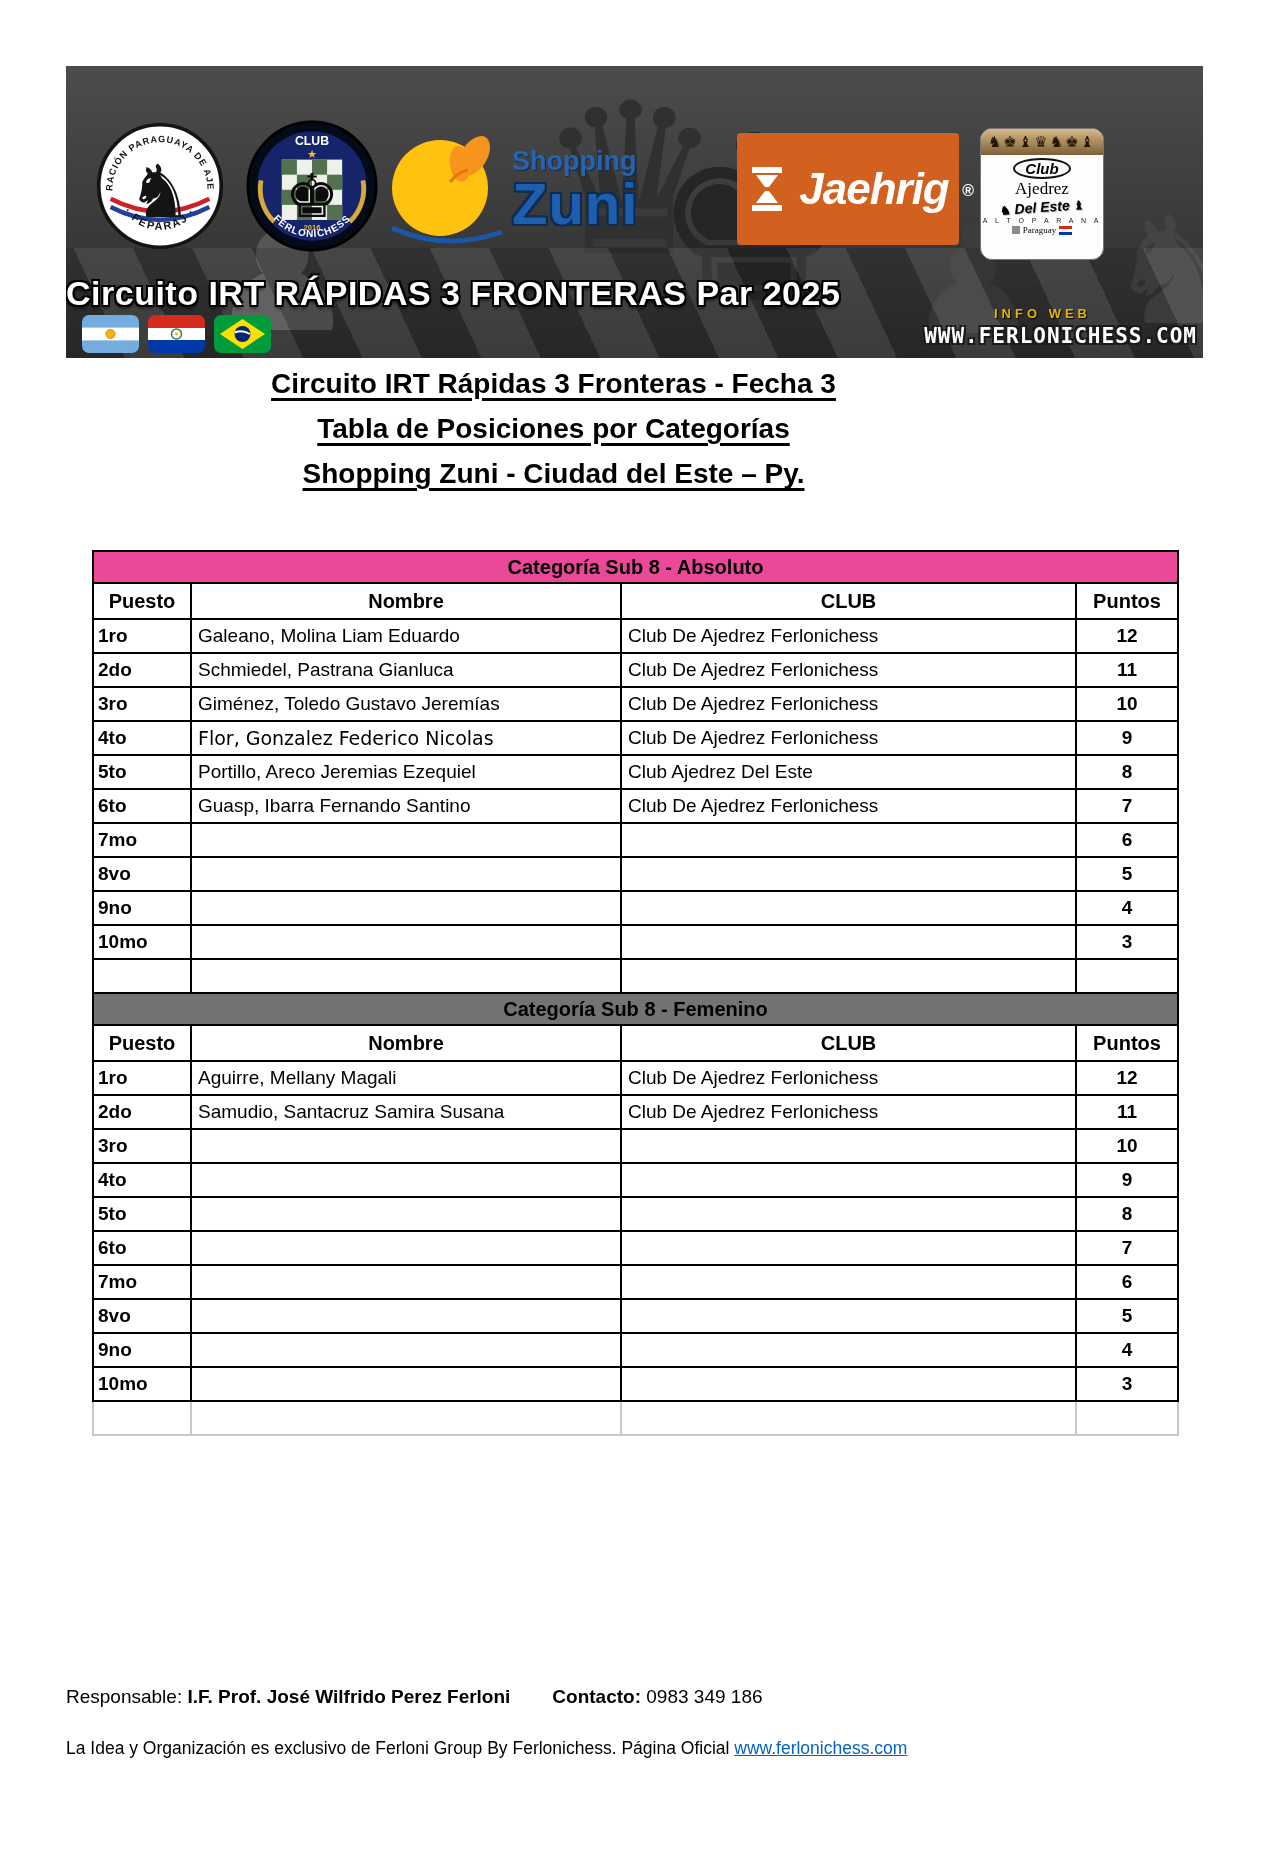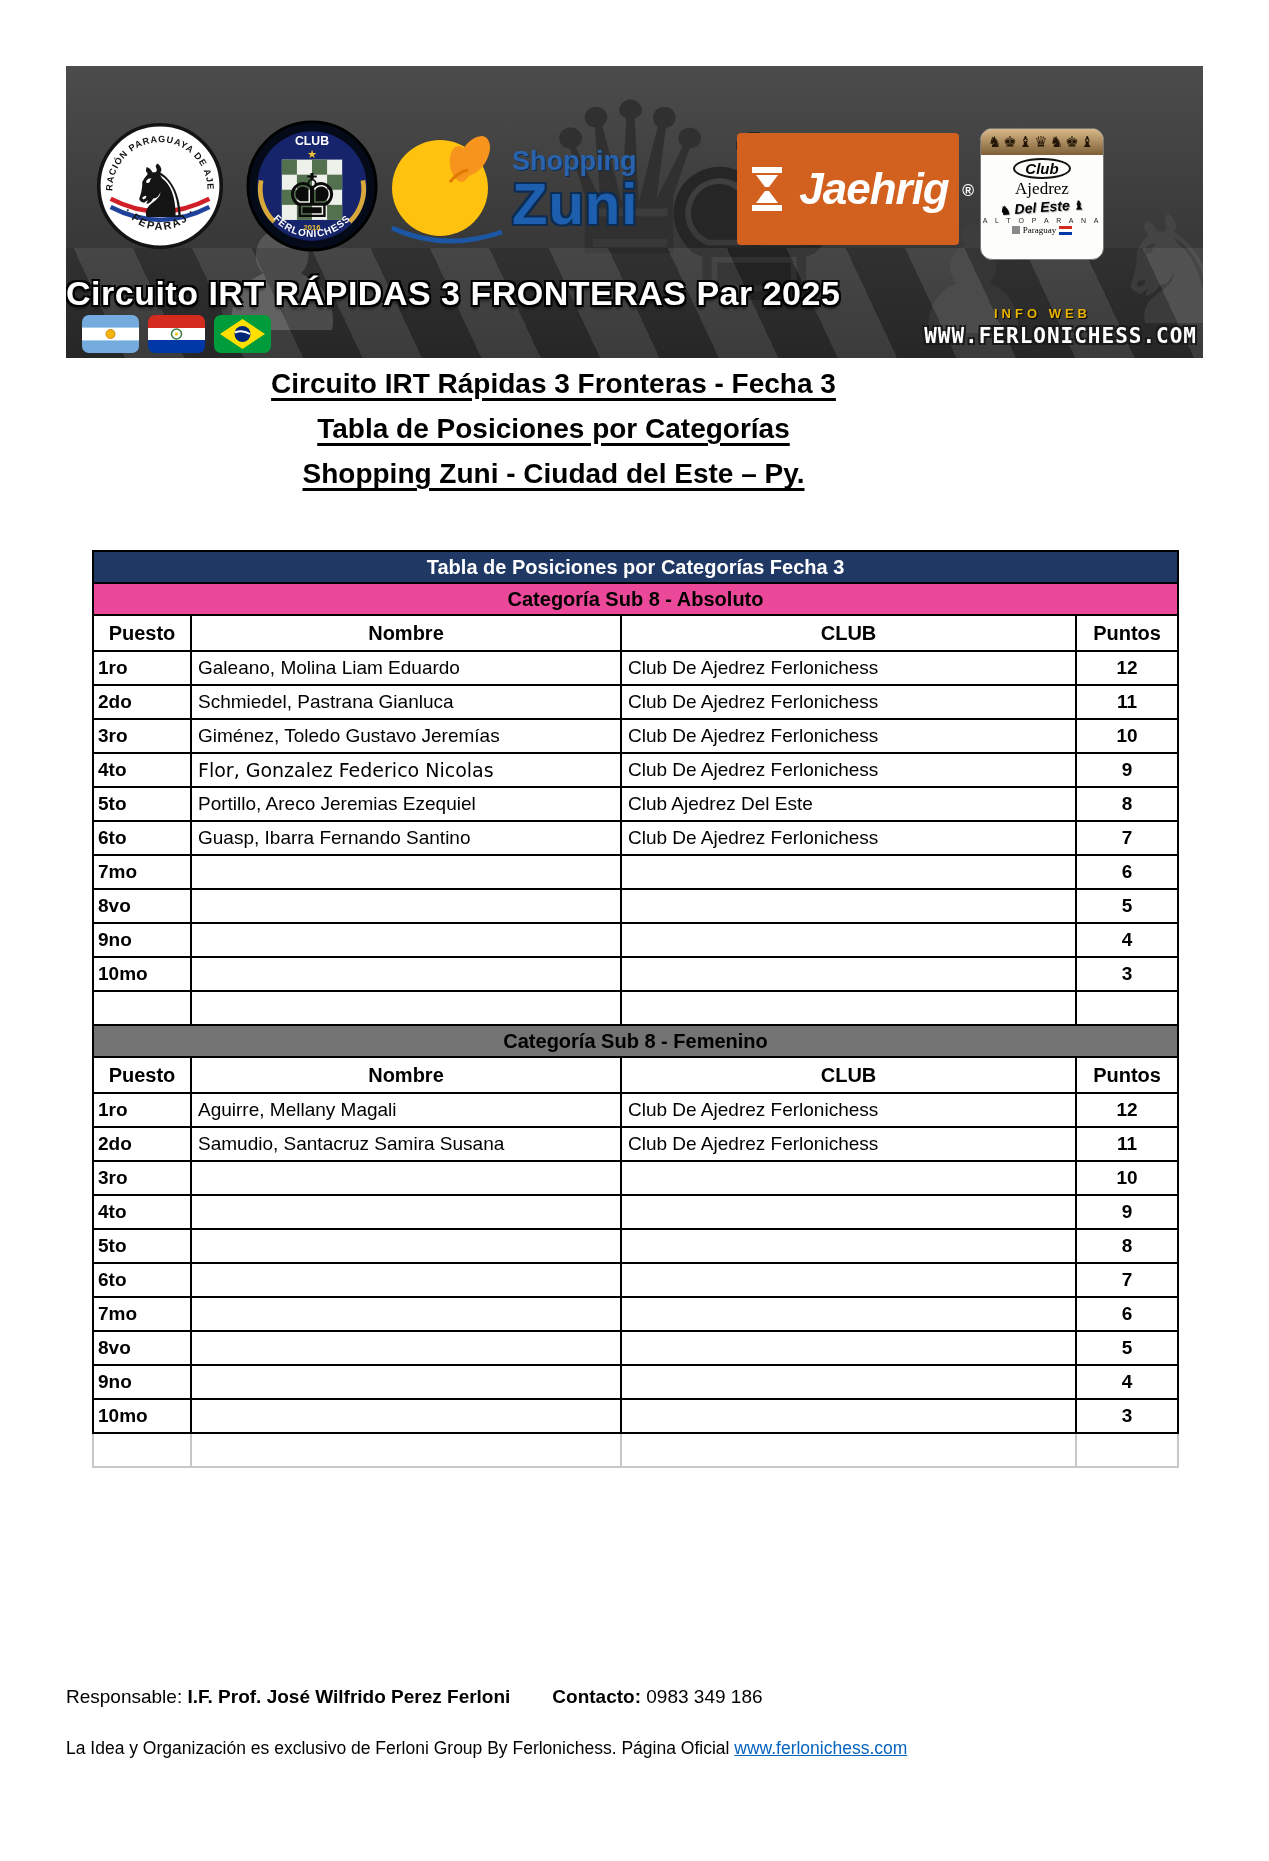--- a/index.html
+++ b/index.html
@@ -230,23 +230,20 @@
 <div class="standings">
   <table>
     <colgroup>
       <col style="width:98px">
         <col style="width:430px">
         <col style="width:455px">
         <col style="width:102px">
     </colgroup>
     <tbody id="standings-body">
         <tr>
-          <td class="mh" colspan="4">Tabla de Posiciones por Categorías Fecha 3</td>
-        </tr>
-        <tr>
           <td class="sh" colspan="4" style="background: #ec4899;">Categoría Sub 8 - Absoluto</td>
         </tr>
         <tr>
           <th>Puesto</th>
           <th>Nombre</th>
           <th>CLUB</th>
           <th>Puntos</th>
         </tr>
         <tr>
           <td class="c-puesto">1ro</td>

